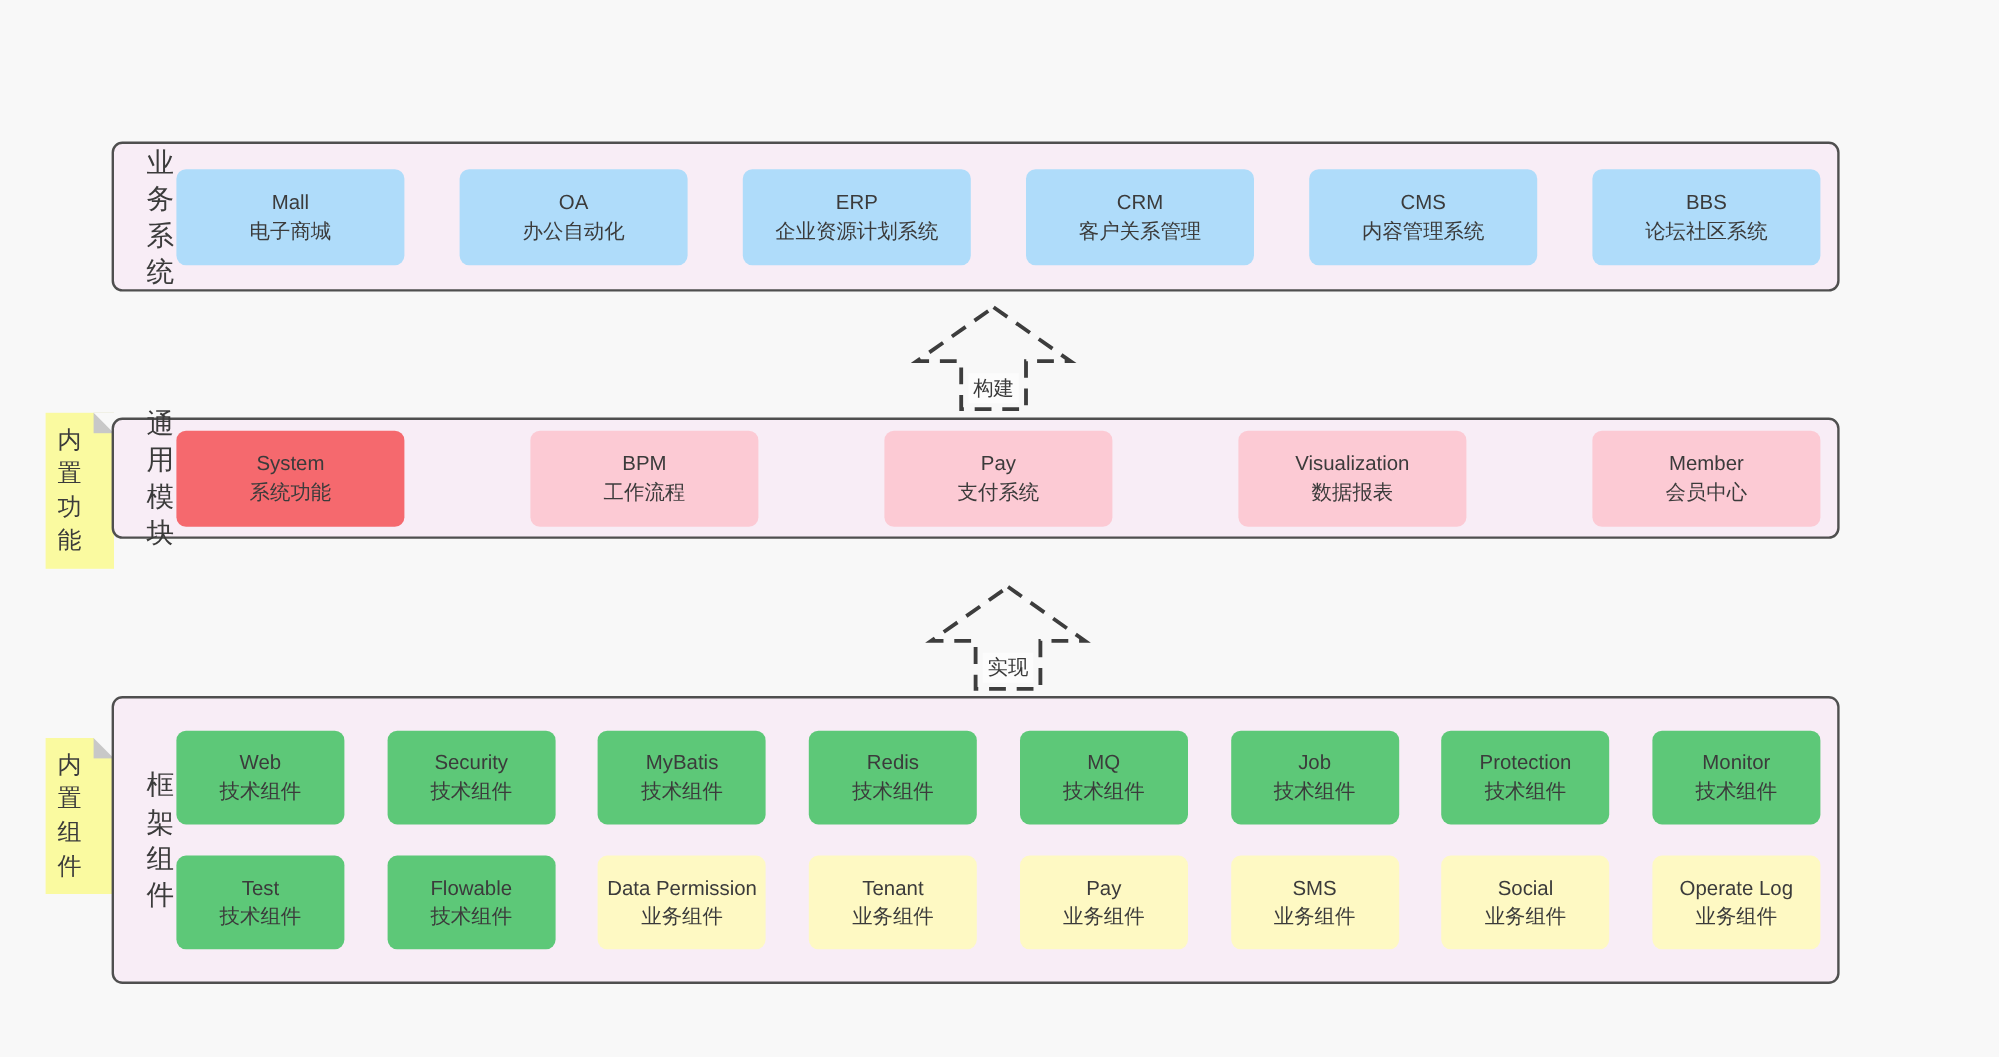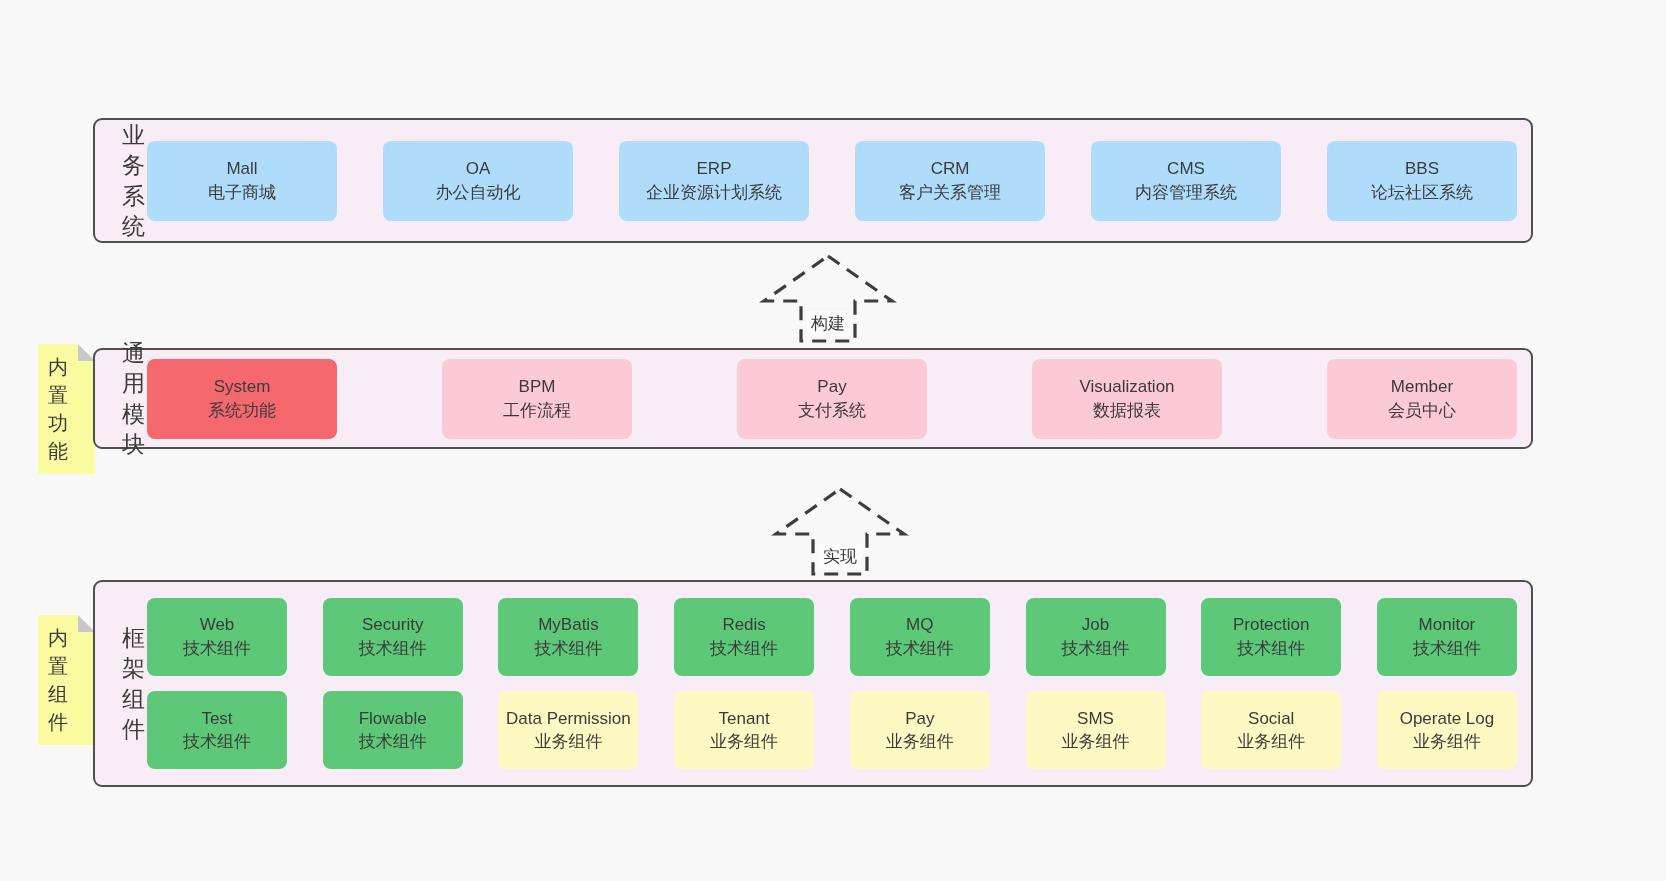--- a/index.html
+++ b/index.html
@@ -9,21 +9,21 @@
     overflow:hidden;
   }
   
   .layer{
     position:absolute;left:93px;width:1440px;
     background:#f8edf6;border:2px solid #4f4f4f;border-radius:9px;
     display:flex;box-sizing:border-box;z-index:1;
   }
   #layer-0{top:118px;height:125px;}
   #layer-1{top:348px;height:101px;}
-  #layer-2{top:580px;height:207px;}
+  #layer-2{top:580px;height:240px;}
   .layer-label{width:52px;display:flex;align-items:center;justify-content:flex-end;flex:none;border-radius:19px;}
   .v-text{
     width:27px;font-size:23px;line-height:1.32;text-align:center;
     word-break:break-all;color:#3b3b3b;
   }
   .rows{flex:1;display:flex;flex-direction:column;justify-content:space-evenly;
         padding:0 14px 0 0;}
   .box-row{display:flex;justify-content:space-between;}
   
   .box{

